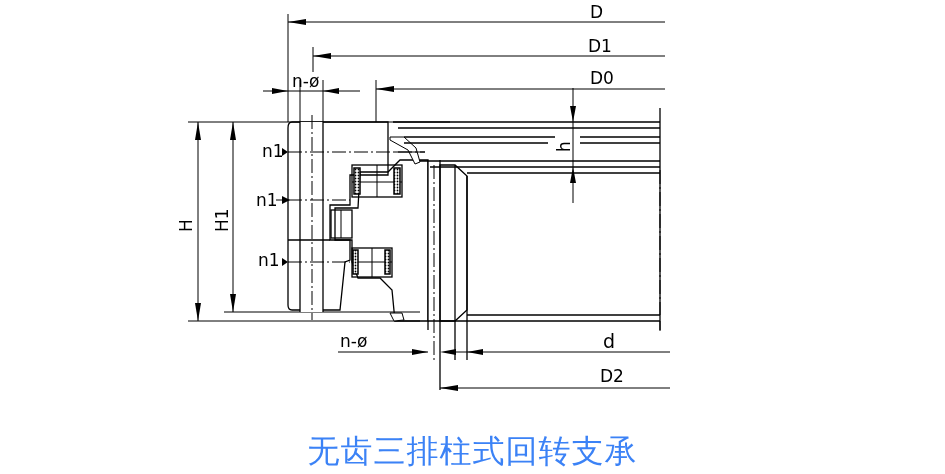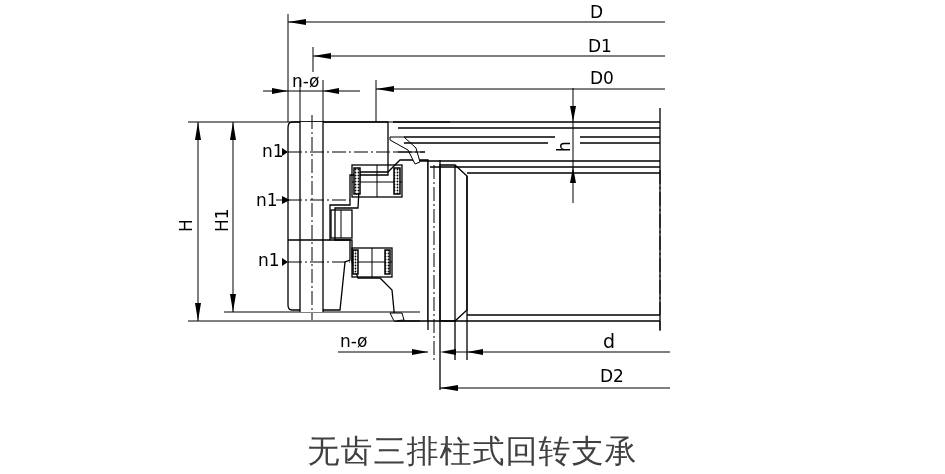--- a/index.html
+++ b/index.html
@@ -6,21 +6,21 @@
   body{width:945px;height:474px;overflow:hidden;position:relative;font-family:"DejaVu Sans",sans-serif;}
   #drawing{position:absolute;left:0;top:0;}
   .ln{stroke:#000;stroke-width:1.3;fill:none;}
   .thin{stroke:#000;stroke-width:1;fill:none;}
   .cl{stroke:#000;stroke-width:1;fill:none;stroke-dasharray:14 3 2 3;}
   .hatch{stroke:#000;stroke-width:0.9;}
   .lbl{font-family:"DejaVu Sans",sans-serif;font-size:17px;fill:#000;}
   .lbl-lg{font-family:"DejaVu Sans",sans-serif;font-size:19px;fill:#000;}
   .arrow{fill:#000;}
   .seal{fill:#fff;stroke:#000;stroke-width:1;}
-  .caption{position:absolute;left:0;width:945px;top:430px;text-align:center;font-size:32px;letter-spacing:1px;color:#404040;font-family:"DejaVu Sans",sans-serif;}
+  .caption{position:absolute;left:0;width:945px;top:430px;text-align:center;font-size:32px;letter-spacing:1px;color:#3b82f6;font-family:"DejaVu Sans",sans-serif;}
 </style>
 </head>
 <body>
 
 <svg id="drawing" width="945" height="474" viewBox="0 0 945 474">
   <defs>
     <pattern id="hatchA" patternUnits="userSpaceOnUse" width="14" height="14" patternTransform="rotate(-45)">
       <line x1="0" y1="0" x2="0" y2="14" class="hatch"></line>
     </pattern>
     <pattern id="hatchB" patternUnits="userSpaceOnUse" width="14" height="14" patternTransform="rotate(45)">

